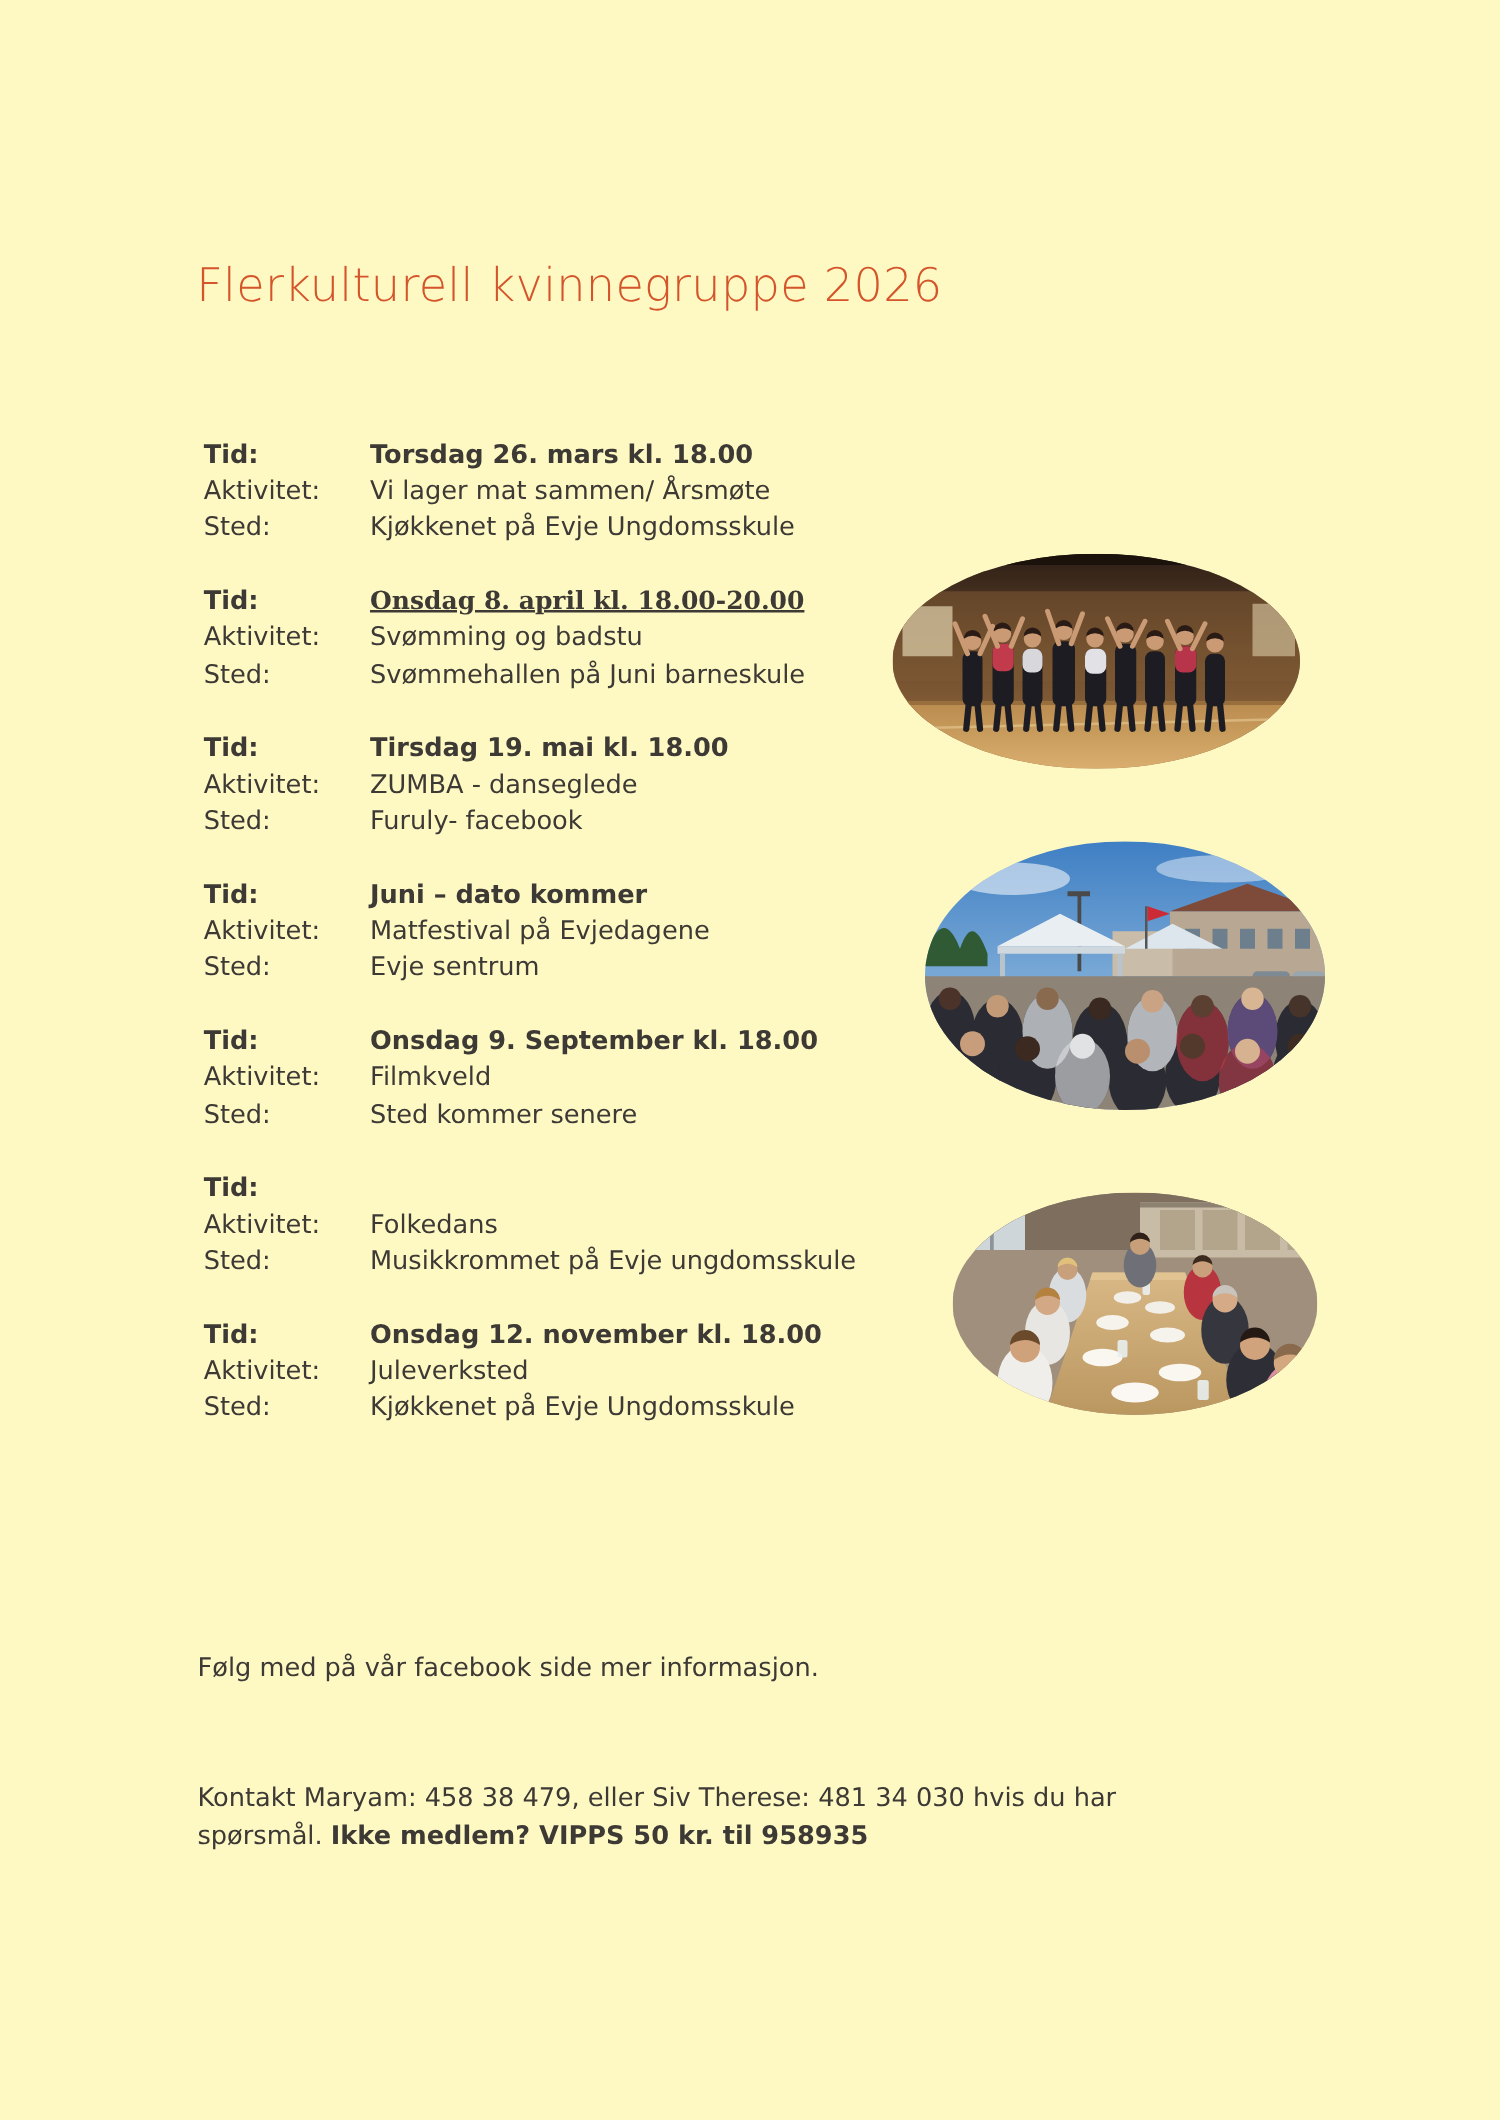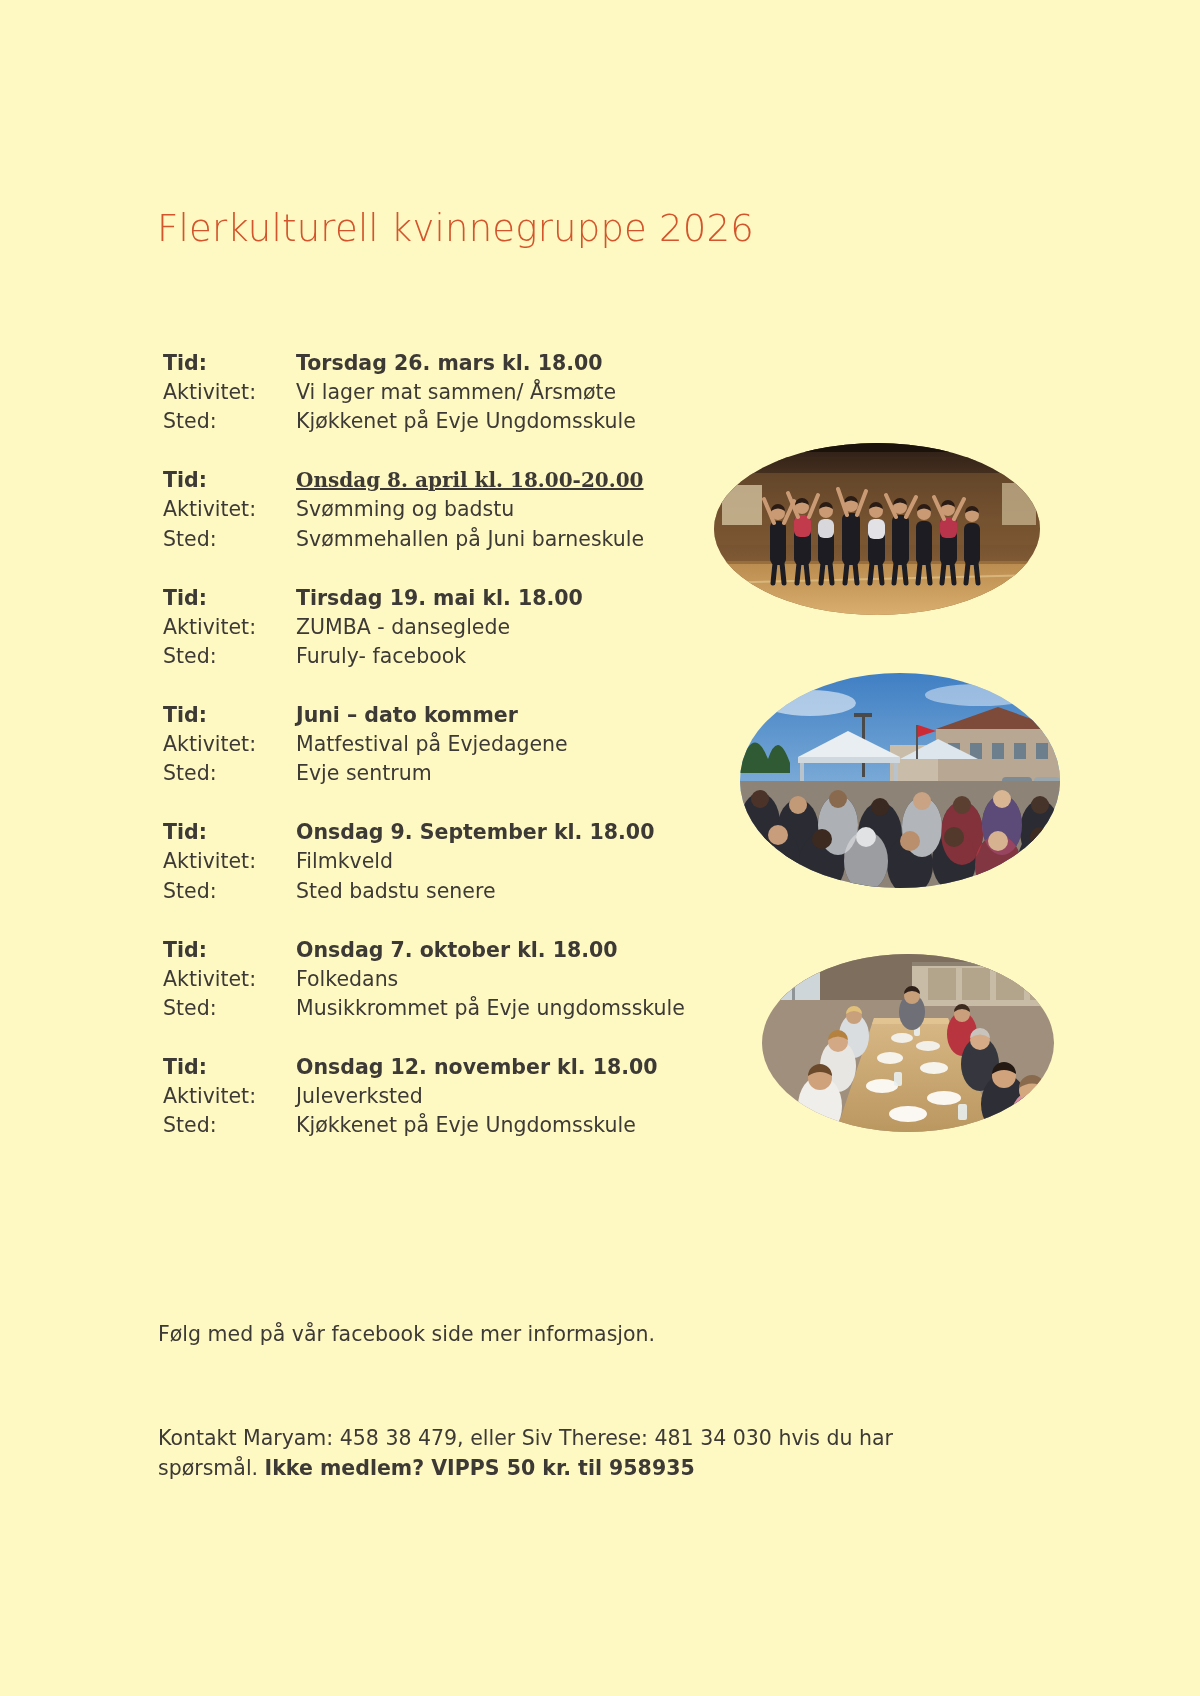--- a/index.html
+++ b/index.html
@@ -191,28 +191,27 @@
       <div class="row">
         <span class="label bold">Tid:</span>
         <span class="value bold">Onsdag 9. September kl. 18.00</span>
       </div>
       <div class="row">
         <span class="label">Aktivitet:</span>
         <span class="value">Filmkveld</span>
       </div>
       <div class="row">
         <span class="label">Sted:</span>
-        <span class="value">Sted badstu senere</span>
-      </div>
-    </div>
-
-    <div class="entry">
-      <div class="row">
-        <span class="label bold">Tid:</span>
-        <span class="value bold">Onsdag 7. oktober kl. 18.00</span>
+        <span class="value">Sted kommer senere</span>
+      </div>
+    </div>
+
+    <div class="entry">
+      <div class="row">
+        <span class="label bold">Tid:</span>
       </div>
       <div class="row">
         <span class="label">Aktivitet:</span>
         <span class="value">Folkedans</span>
       </div>
       <div class="row">
         <span class="label">Sted:</span>
         <span class="value">Musikkrommet på Evje ungdomsskule</span>
       </div>
     </div>

